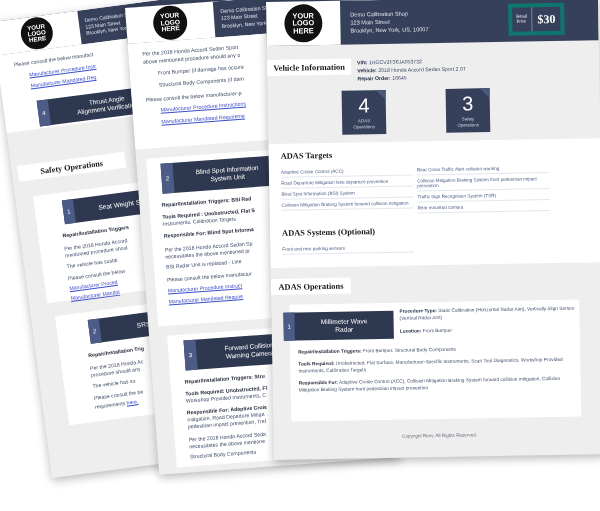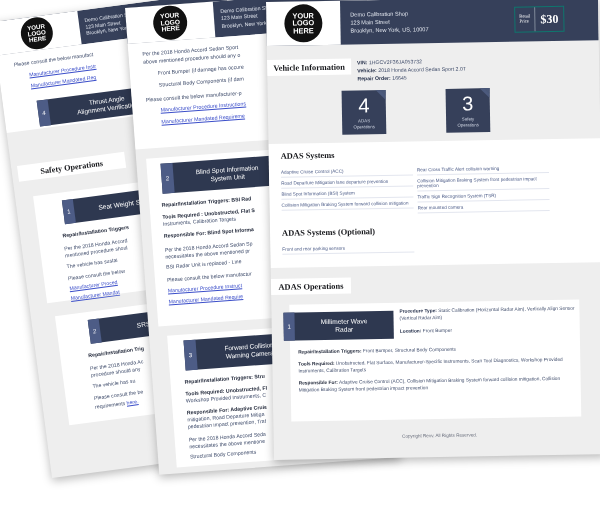--- a/index.html
+++ b/index.html
@@ -32,21 +32,21 @@
     flex:0 0 auto;
   }
   .logo-circle{
     border-radius:50%;background:#111;color:#fff;
     display:flex;flex-direction:column;align-items:center;justify-content:center;
     font-weight:bold;line-height:1.02;text-align:center;
   }
   .shopinfo{color:#dfe3ec;flex:1 1 auto;}
   .shopinfo div{white-space:nowrap;}
   .pricebox{
-    border:1px solid #0f766e;display:flex;align-items:center;
+    border:4px solid #0f766e;display:flex;align-items:center;
     flex:0 0 auto;color:#fff;
   }
   .pricelbl{line-height:1.05;padding:0 4px;font-family:"Liberation Serif",serif;}
   .pricediv{width:1px;align-self:stretch;background:#7f8899;}
   .priceval{font-family:"Liberation Serif",serif;font-weight:bold;padding:0 5px;}
 
   
   .band{position:absolute;left:0;right:0;background:#fff;}
   .sect-tab{
     position:absolute;background:#fff;
@@ -322,21 +322,21 @@
         <div class="num" style="font-size:20px;">3</div>
         <div class="lbl" style="font-size:4.4px;margin-top:3px;">
           <div>Safety</div>
           <div>Operations</div>
         </div>
         <i style="position:absolute;top:0;right:0;border-style:solid;border-width:0 10px 10px 0;border-color:transparent #4c5a7d transparent transparent;"></i>
       </div>
 
       <div class="band" style="left:0;top:142px;height:124px;"></div>
 
-      <div class="sys-h" style="left:12px;top:150px;font-size:8.4px;">ADAS Systems</div>
+      <div class="sys-h" style="left:12px;top:150px;font-size:8.4px;">ADAS Targets</div>
 
       <div class="sys-col" style="left:12px;top:168px;width:132px;font-size:4.6px;">
         <div class="sys-li">Adaptive Cruise Control (ACC)</div>
         <div class="sys-li">Road Departure Mitigation  lane departure prevention</div>
         <div class="sys-li">Blind Spot Information (BSI) System</div>
         <div class="sys-li">Collision Mitigation Braking System forward collision mitigation</div>
       </div>
       <div class="sys-col" style="left:148px;top:168px;width:132px;font-size:4.6px;">
         <div class="sys-li">Rear Cross Traffic Alert collision warning</div>
         <div class="sys-li">Collision Mitigation Braking System front pedestrian impact prevention</div>

